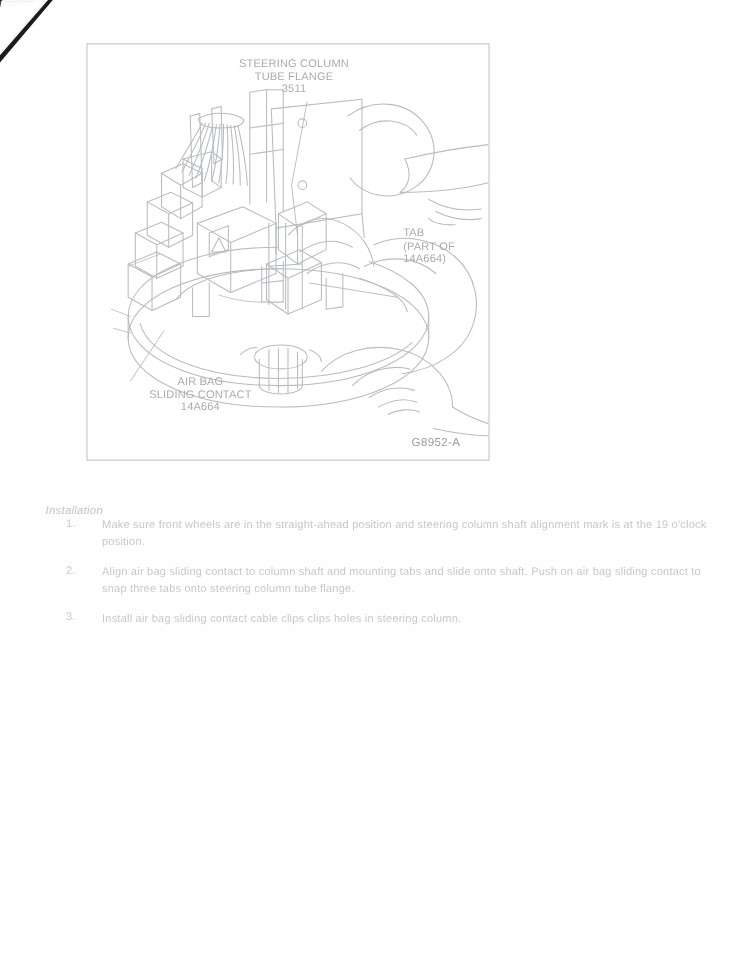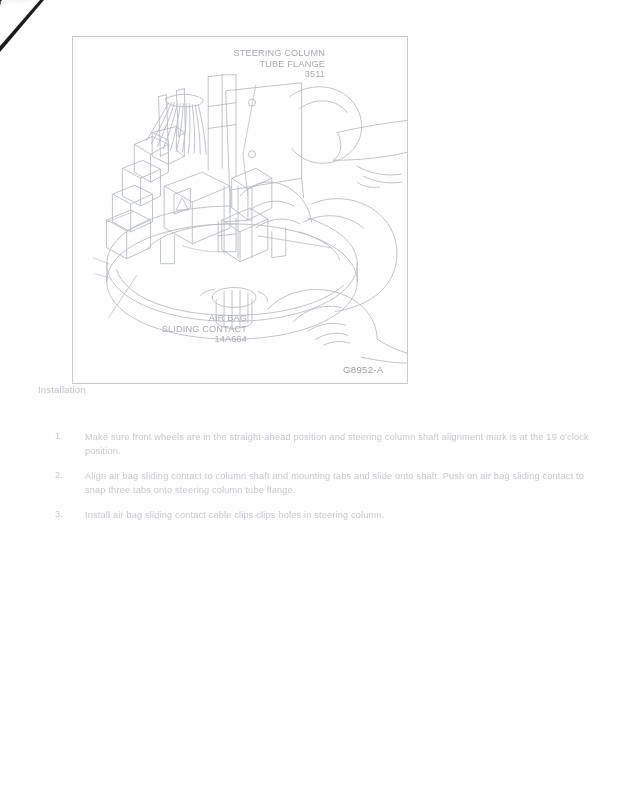--- a/index.html
+++ b/index.html
@@ -46,21 +46,21 @@
   
   .callout {
     position: absolute;
     color: #a9abb0;
     font-size: 9.2px;
     line-height: 10.5px;
     letter-spacing: 0.15px;
     white-space: pre;
     font-family: "Liberation Sans", sans-serif;
   }
-  .callout.ctr { text-align: right; }
+  .callout.ctr { text-align: center; }
   .callout.lft { text-align: left; }
 
   #callout-steering-column {
     left: 92px; top: 11px; width: 160px;
   }
   #callout-tab {
     left: 263px; top: 152px; width: 90px;
   }
   #callout-air-bag {
     left: 14px; top: 276px; width: 160px;
@@ -72,24 +72,25 @@
     font-size: 9.6px;
     font-weight: normal;
     letter-spacing: 0.3px;
     white-space: pre;
   }
 
   
   #section-heading {
     position: absolute;
     left: 38px;
-    top: 384px;
+    top: 420px;
     font-size: 9.5px;
     color: #c2c4c8;
     letter-spacing: 0.2px;
+    font-style: italic;
   }
 
   #steps {
     position: absolute;
     left: 55px;
     top: 431px;
     width: 545px;
   }
   .step {
     position: relative;
@@ -258,20 +259,23 @@
       <path d="M22,238 L36,242" stroke-width="0.7"></path>
       <path d="M60,176 L34,186" stroke-width="0.7"></path>
       <path d="M110,210 C122,214 134,216 146,216" stroke-width="0.7"></path>
     </g>
   </svg>
 
   <div class="callout ctr" id="callout-steering-column">STEERING COLUMN
 TUBE FLANGE
 3511</div>
 
+  <div class="callout lft" id="callout-tab">TAB
+(PART OF
+14A664)</div>
 
   <div class="callout ctr" id="callout-air-bag">AIR BAG
 SLIDING CONTACT
 14A664</div>
 
   <div id="figure-code">G8952-A</div>
 </div>
 
 <div id="section-heading">Installation</div>
 

